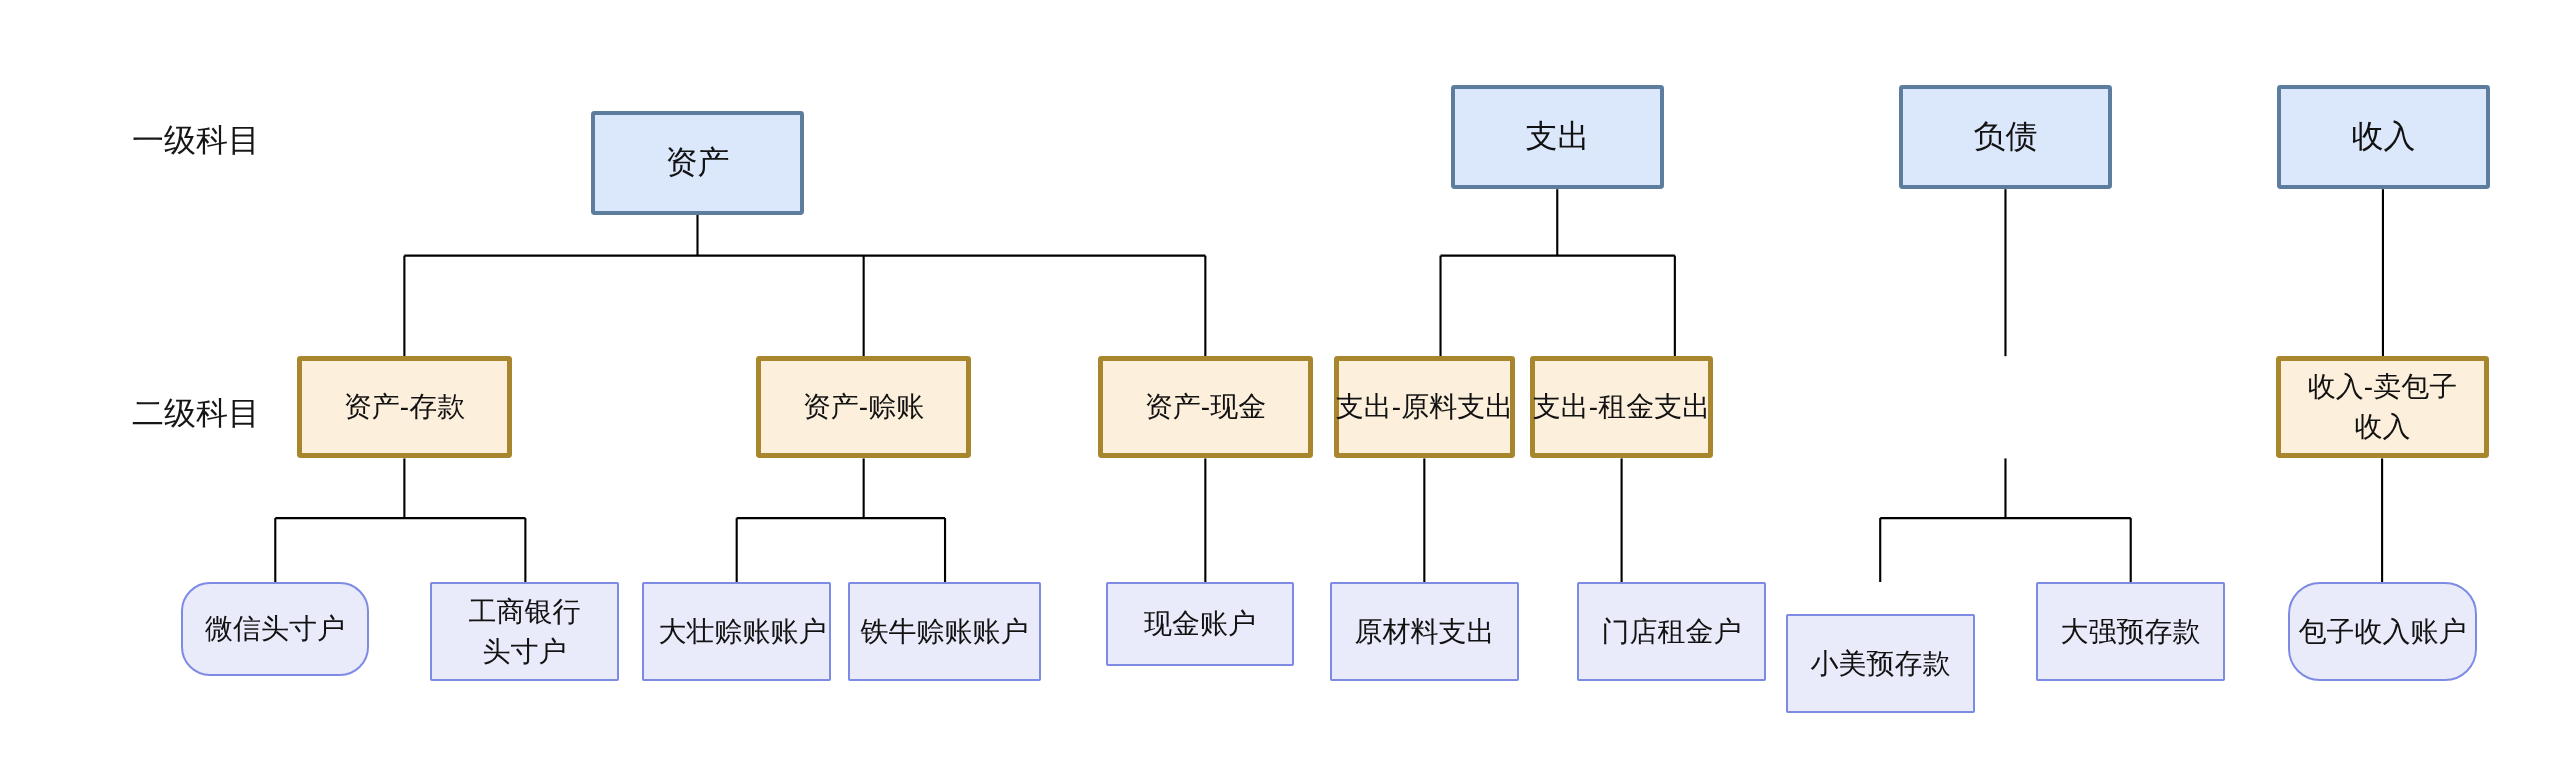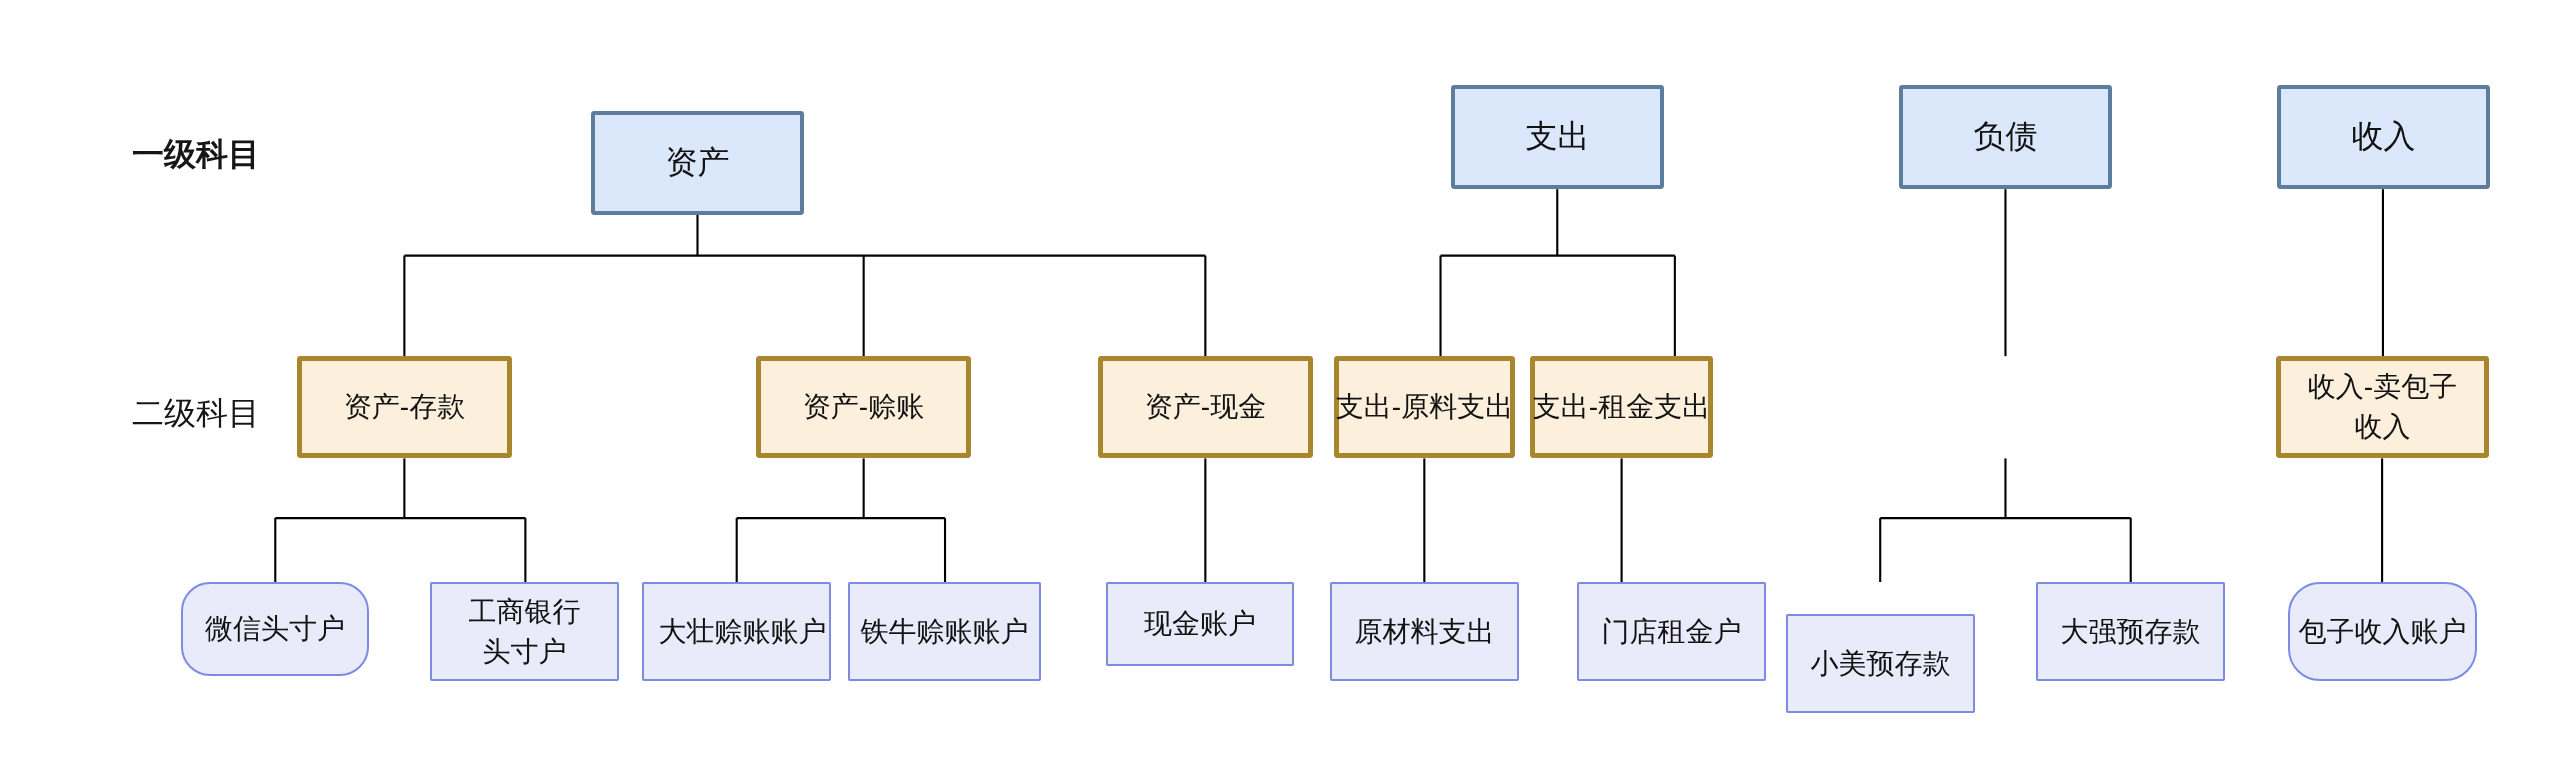--- a/index.html
+++ b/index.html
@@ -47,21 +47,21 @@
     border-radius:1.7px;
     font-size:28px;
   }
   .row-label{
     position:absolute;
     left:132px;
     font-size:32px;
     color:#161616;
     z-index:2;
   }
-  #label-level1{top:133px;font-weight:bold;}
+  #label-level1{top:119px;}
   #label-level2{top:392px;}
 </style>
 </head>
 <body>
 
 <div id="canvas">
   <svg id="wires" viewBox="0 0 3022 906" width="2576" height="772">
       <line x1="818" y1="222" x2="818" y2="300" stroke="#000000" stroke-width="2.5"></line>
       <line x1="474" y1="300" x2="1414" y2="300" stroke="#000000" stroke-width="2.5"></line>
       <line x1="474" y1="300" x2="474" y2="418" stroke="#000000" stroke-width="2.5"></line>

